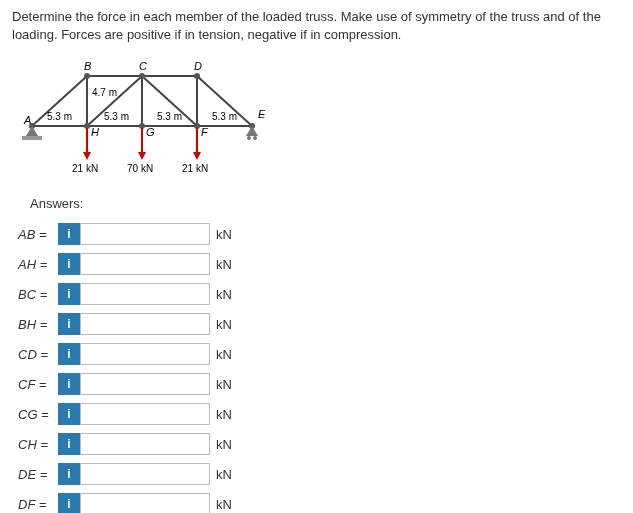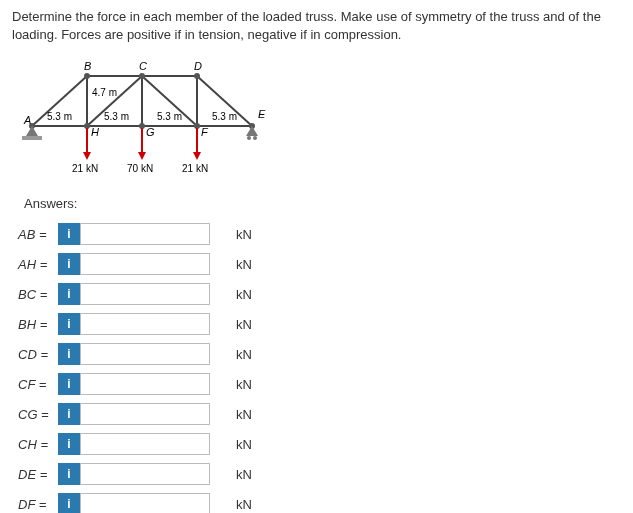--- a/index.html
+++ b/index.html
@@ -14,21 +14,21 @@
     .question-text {
       font-size: 13px;
       line-height: 1.4;
       margin-bottom: 12px;
     }
     .diagram-container {
       margin: 8px 0 20px 0;
     }
     .answers-label {
       font-size: 13px;
-      margin: 16px 0 12px 12px;
+      margin: 16px 0 12px 18px;
     }
     .answer-row {
       display: flex;
       align-items: center;
       margin-bottom: 8px;
       height: 22px;
     }
     .member-label {
       width: 40px;
       font-style: italic;
@@ -49,21 +49,21 @@
       margin-right: 0;
     }
     .answer-input {
       width: 130px;
       height: 22px;
       border: 1px solid #bbb;
       padding: 2px 4px;
       font-size: 12px;
     }
     .unit-label {
-      margin-left: 26px;
+      margin-left: 6px;
       font-size: 13px;
     }
     svg { display: block; }
   </style>
 </head>
 <body>
 
 <div class="question-text">Determine the force in each member of the loaded truss. Make use of symmetry of the truss and of the loading. Forces are positive if in tension, negative if in compression.</div>
 
 <div class="diagram-container">

